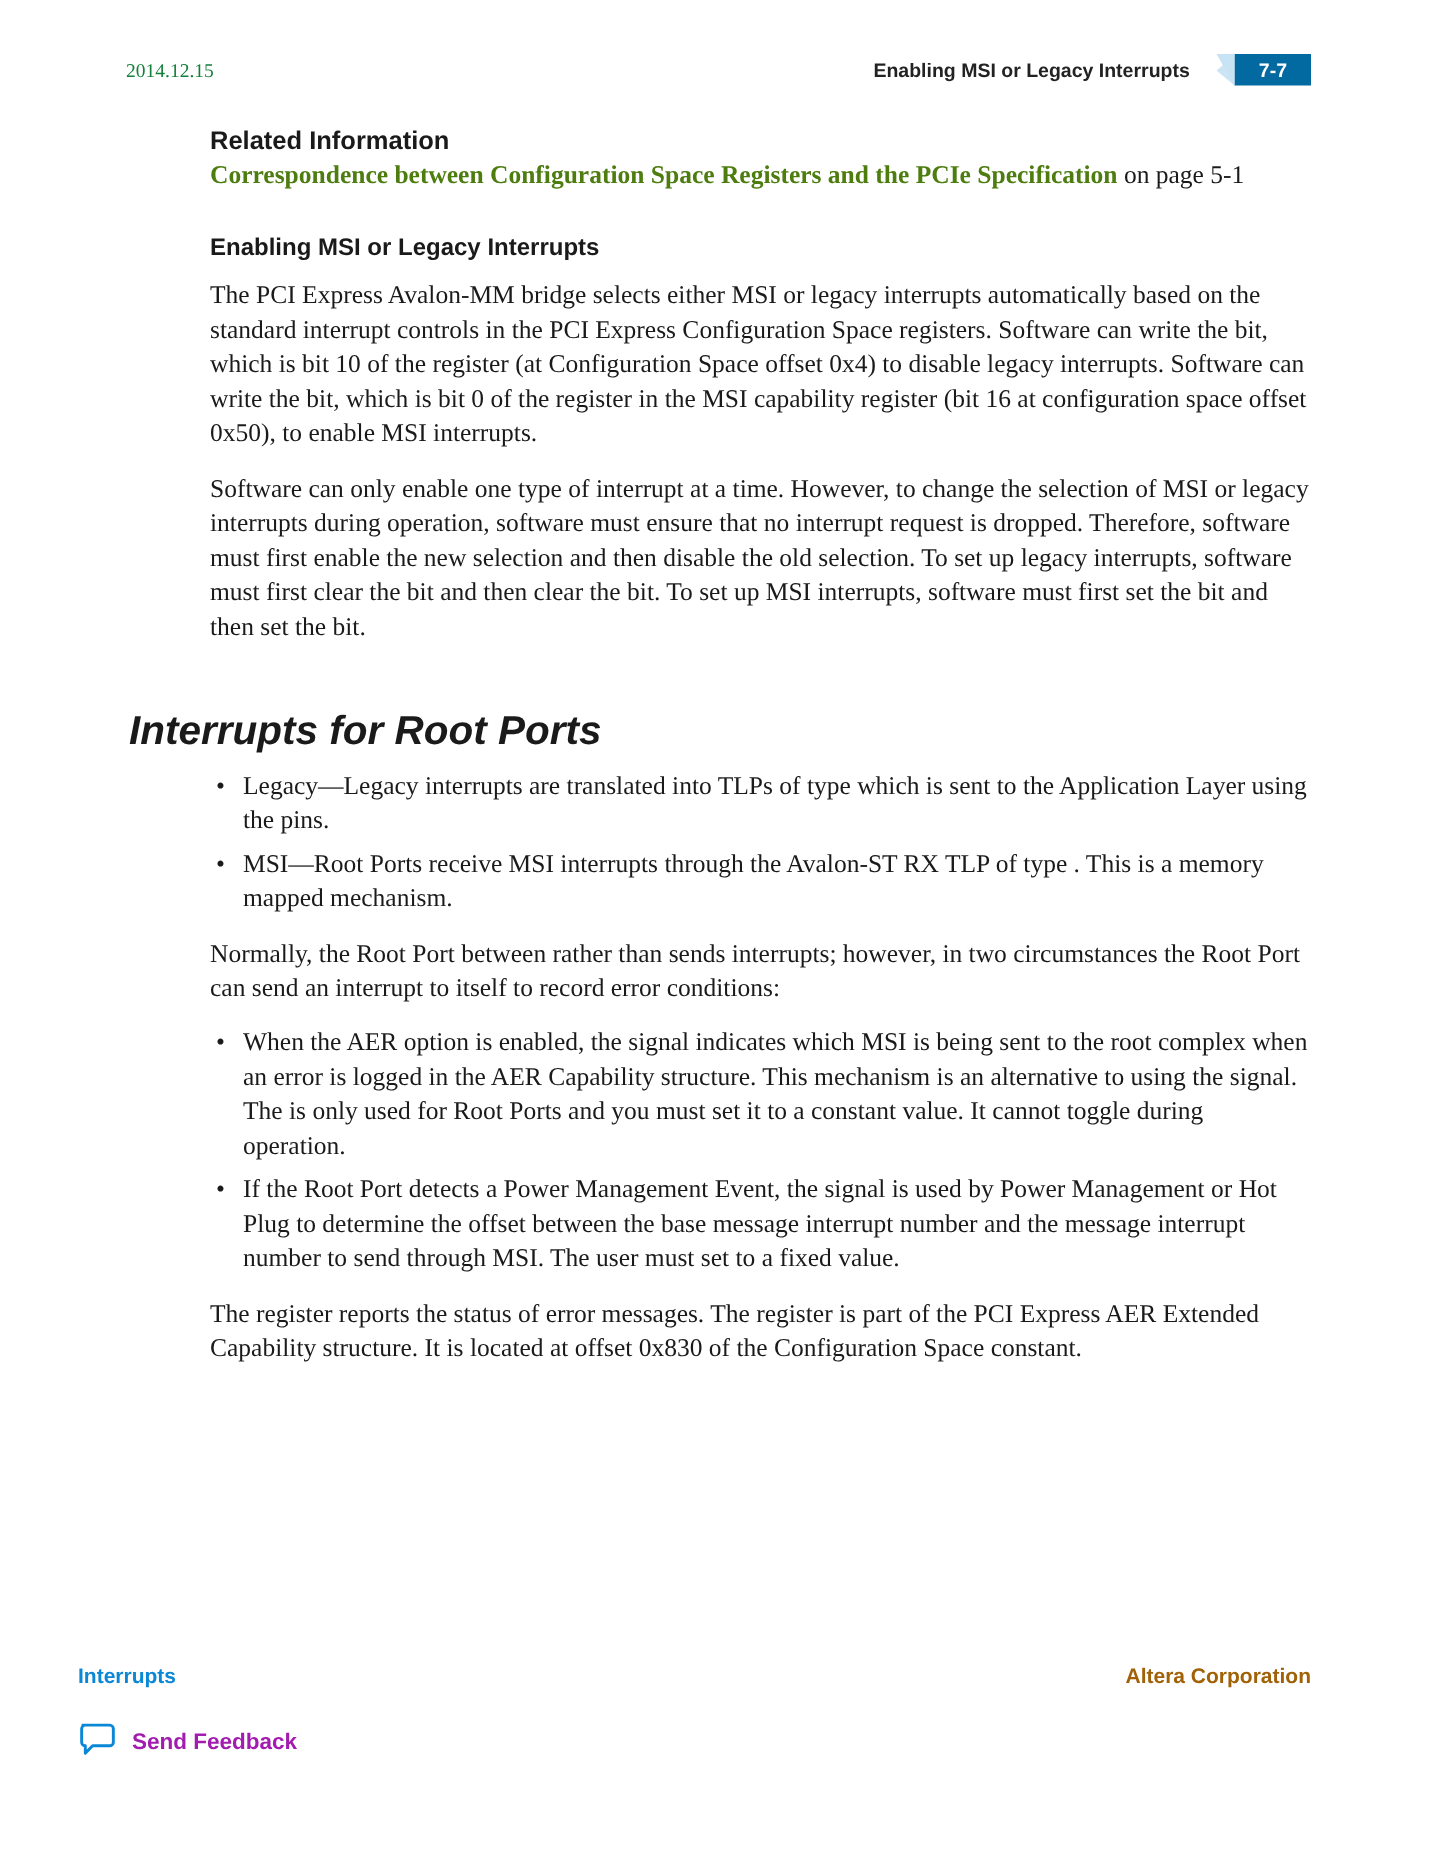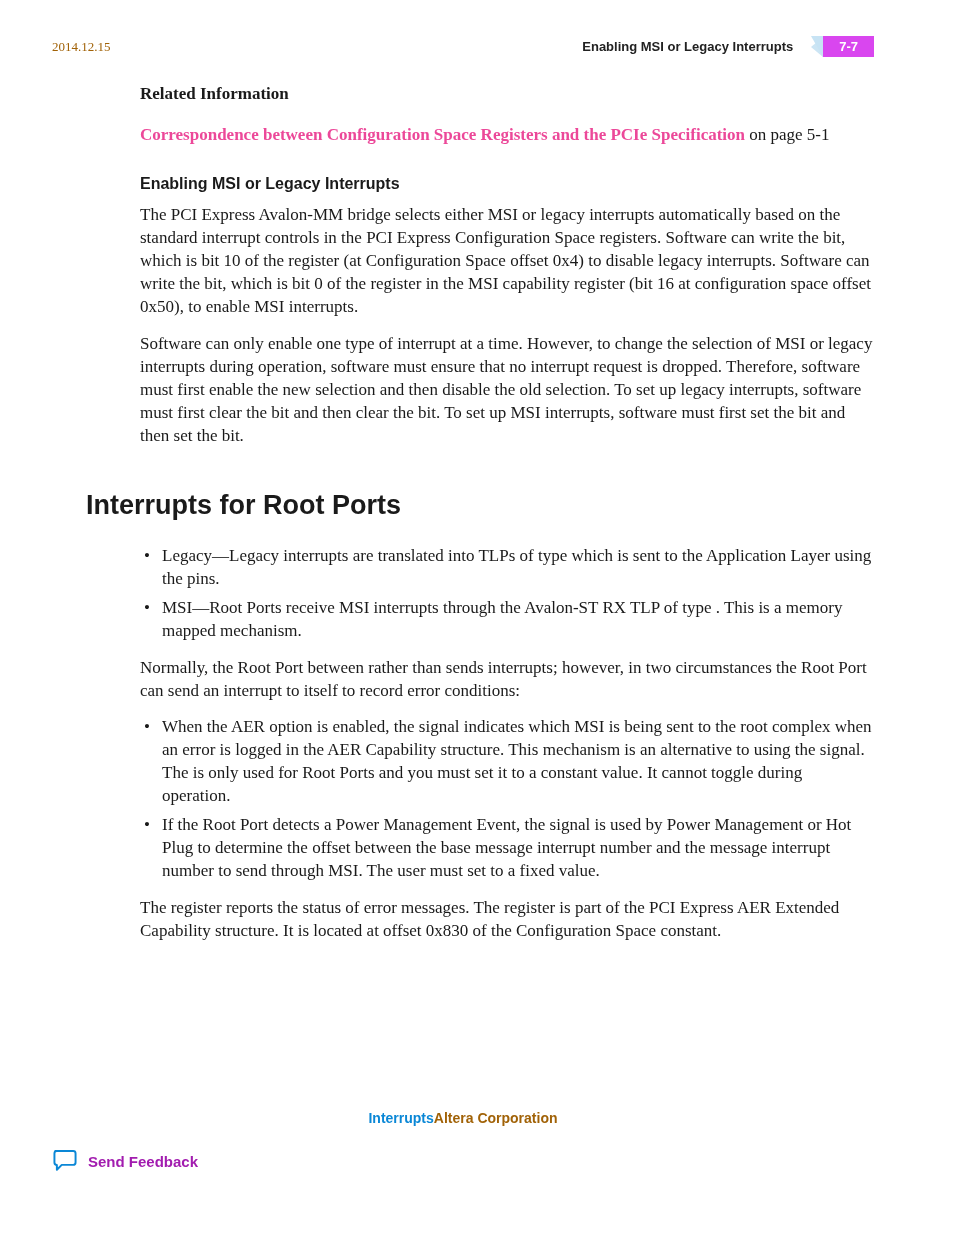--- a/index.html
+++ b/index.html
@@ -15,35 +15,35 @@
     position: relative;
     padding: 36px 80px 0 52px;
   }
   .top-row {
     display: flex;
     justify-content: space-between;
     align-items: center;
     font-size: 13px;
     margin-bottom: 26px;
   }
-  .top-row .date { color: #a16207; }
+  .top-row .date { color: #15803d; margin-left: 32px; }
   .top-row .right {
     display: flex;
     align-items: center;
     gap: 0;
   }
   .top-title {
     font-family: "Myriad Pro", "Helvetica Neue", Arial, sans-serif;
     font-weight: 700;
     color: #222;
     margin-right: 18px;
     font-size: 13px;
   }
   .page-num-box {
-    background: #d946ef;
+    background: #0369a1;
     color: #fff;
     font-family: "Myriad Pro", Arial, sans-serif;
     font-weight: 700;
     font-size: 13px;
     padding: 3px 16px;
     position: relative;
   }
   .page-num-box::before {
     content:"";
     position:absolute;
@@ -60,45 +60,46 @@
     border-right:12px solid #cce5f4;
   }
 
   .content {
     padding-left: 88px;
     font-size: 17px;
     line-height: 1.35;
   }
   .rel-info-head {
     font-weight: 700;
-    font-family: Liberation Serif, serif;
+    font-family: Liberation Sans, sans-serif;
     margin-top: 4px;
-    margin-bottom: 18px;
+    margin-bottom: 0;
   }
   a.link {
-    color: #ec4899;
+    color: #4d7c0f;
     font-weight: 700;
     text-decoration: none;
   }
   .p-after-link { display:inline;margin-top:44px; }
   .subhead {
     font-family: "Myriad Pro", "Helvetica Neue", Arial, sans-serif;
     font-weight: 700;
     font-size: 16px;
     margin-top: 26px;
     margin-bottom: 10px;
   }
   .para { margin-bottom: 14px; }
   h2.big {
     font-family: "Myriad Pro", "Helvetica Neue", Arial, sans-serif;
     font-weight: 700;
     font-size: 27px;
     margin-top: 42px;
-    margin-bottom: 24px;
+    margin-bottom: 10px;
     margin-left: 0;
+    font-style: italic;
   }
   .big-wrap { padding-left: 34px; }
   ul.bul {
     list-style: none;
     padding-left: 0;
     margin-bottom: 14px;
   }
   ul.bul > li {
     position: relative;
     padding-left: 22px;
@@ -113,21 +114,21 @@
   }
 
   .footer {
     position: absolute;
     left: 52px;
     bottom: 60px;
     right: 80px;
   }
   .footer-row {
     display: flex;
-    justify-content: center;
+    justify-content: space-between;
     font-family: "Myriad Pro", Arial, sans-serif;
     font-weight: 700;
     font-size: 14px;
   }
   .footer-left { color: #0a87d6; }
   .footer-right { color: #a16207; }
   .feedback {
     margin-top: 22px;
     display: flex;
     align-items: center;

